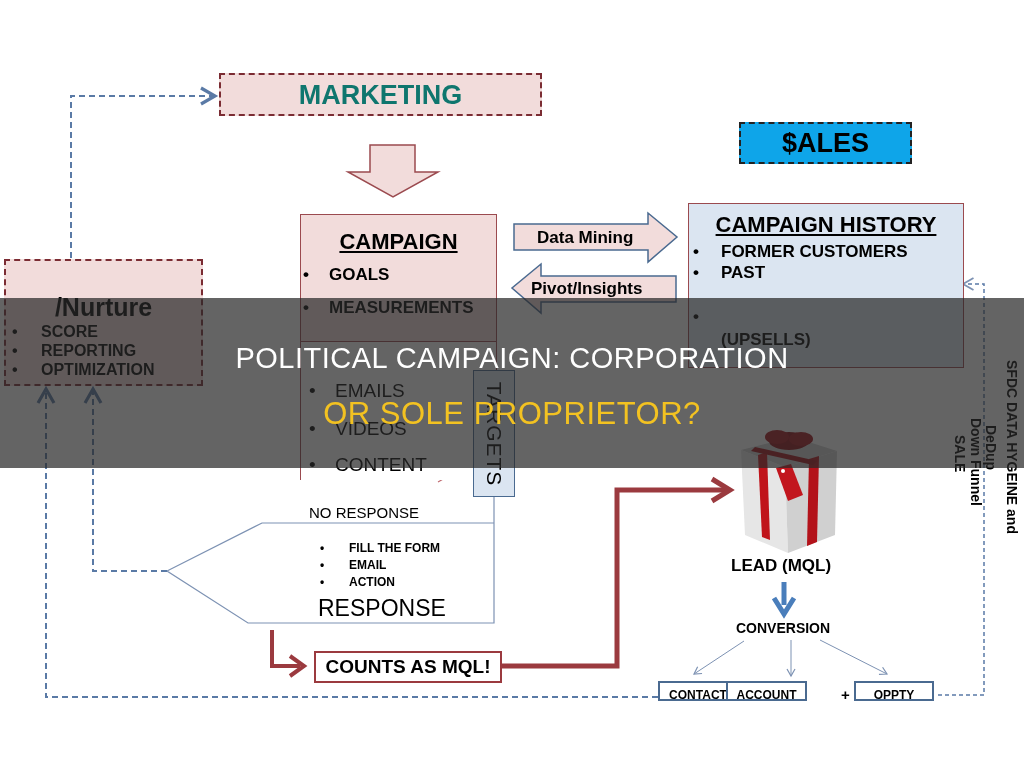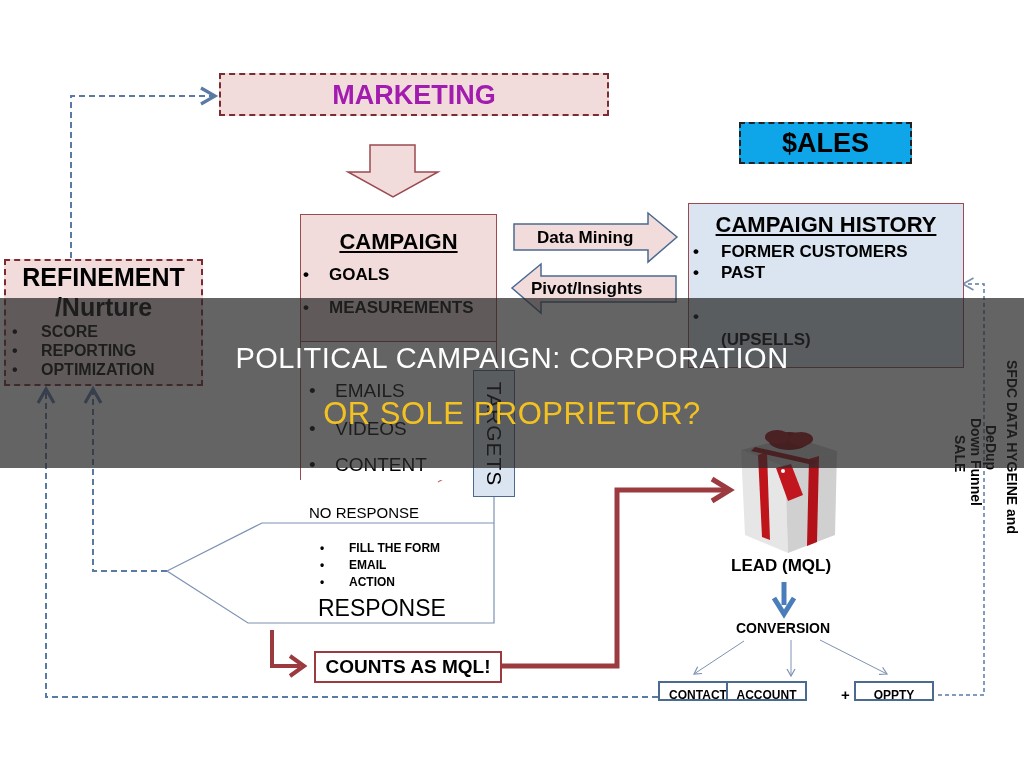--- a/index.html
+++ b/index.html
@@ -2,21 +2,21 @@
 <html><head>
 <meta charset="utf-8">
 <style>
   html, body { margin:0; padding:0; }
   body { width:1024px; height:763px; position:relative; overflow:hidden; background:#ffffff; font-family:"Liberation Sans", sans-serif; }
   .abs { position:absolute; }
   svg.lines { position:absolute; left:0; top:0; }
   .box { position:absolute; box-sizing:border-box; }
   .bold { font-weight:bold; }
 
-  #marketing { left:219px; top:73px; width:390px; height:43px; background:#f2dcdb; border:2px dashed #7b2c33; text-align:center; font-size:27px; font-weight:bold; line-height:40px; color:#a21caf; }
+  #marketing { left:219px; top:73px; width:323px; height:43px; background:#f2dcdb; border:2px dashed #7b2c33; text-align:center; font-size:27px; font-weight:bold; line-height:40px; color:#0f766e; }
   #sales { left:739px; top:122px; width:173px; height:42px; background:#0ea5e9; border:2px dashed #222; text-align:center; font-size:27px; font-weight:bold; line-height:38px; color:#000; }
 
   #campaign { left:300px; top:214px; width:197px; height:128px; background:#f2dcdb; border:1px solid #9b4a4f; }
   #campaign .title { position:absolute; left:0; right:0; top:14px; text-align:center; font-size:22px; font-weight:bold; text-decoration:underline; }
   #campaign .item { position:absolute; left:0; font-size:17px; font-weight:bold; }
   #campaign .item .b { position:absolute; left:2px; }
   #campaign .item .t { position:absolute; left:28px; white-space:nowrap; }
 
   #campaign-lower { left:300px; top:342px; width:197px; height:138px; background:#ffffff; border-left:1px solid #9b4a4f; border-right:1px solid #9b4a4f; }
   .ci { position:absolute; font-size:19px; color:#000; white-space:nowrap; }
@@ -131,21 +131,20 @@
   <div class="title">CAMPAIGN HISTORY</div>
   <span class="hi" style="left:4px;top:38px;">•</span>
   <span class="hi" style="left:32px;top:38px;">FORMER CUSTOMERS</span>
   <span class="hi" style="left:4px;top:59px;">•</span>
   <span class="hi" style="left:32px;top:59px;">PAST</span>
   <span class="hi" style="left:4px;top:103px;">•</span>
   <span class="hi" style="left:32px;top:126px;">(UPSELLS)</span>
 </div>
 
 <div class="box" id="refine">
-  <div class="t1">REFINEMENT</div>
   <div class="t2">/Nurture</div>
   <span class="ri" style="left:6px;top:62px;">•</span>
   <span class="ri" style="left:35px;top:62px;">SCORE</span>
   <span class="ri" style="left:6px;top:81px;">•</span>
   <span class="ri" style="left:35px;top:81px;">REPORTING</span>
   <span class="ri" style="left:6px;top:100px;">•</span>
   <span class="ri" style="left:35px;top:100px;">OPTIMIZATION</span>
 </div>
 
 <div class="abs" style="left:309px;top:504px;font-size:15px;">NO RESPONSE</div>

